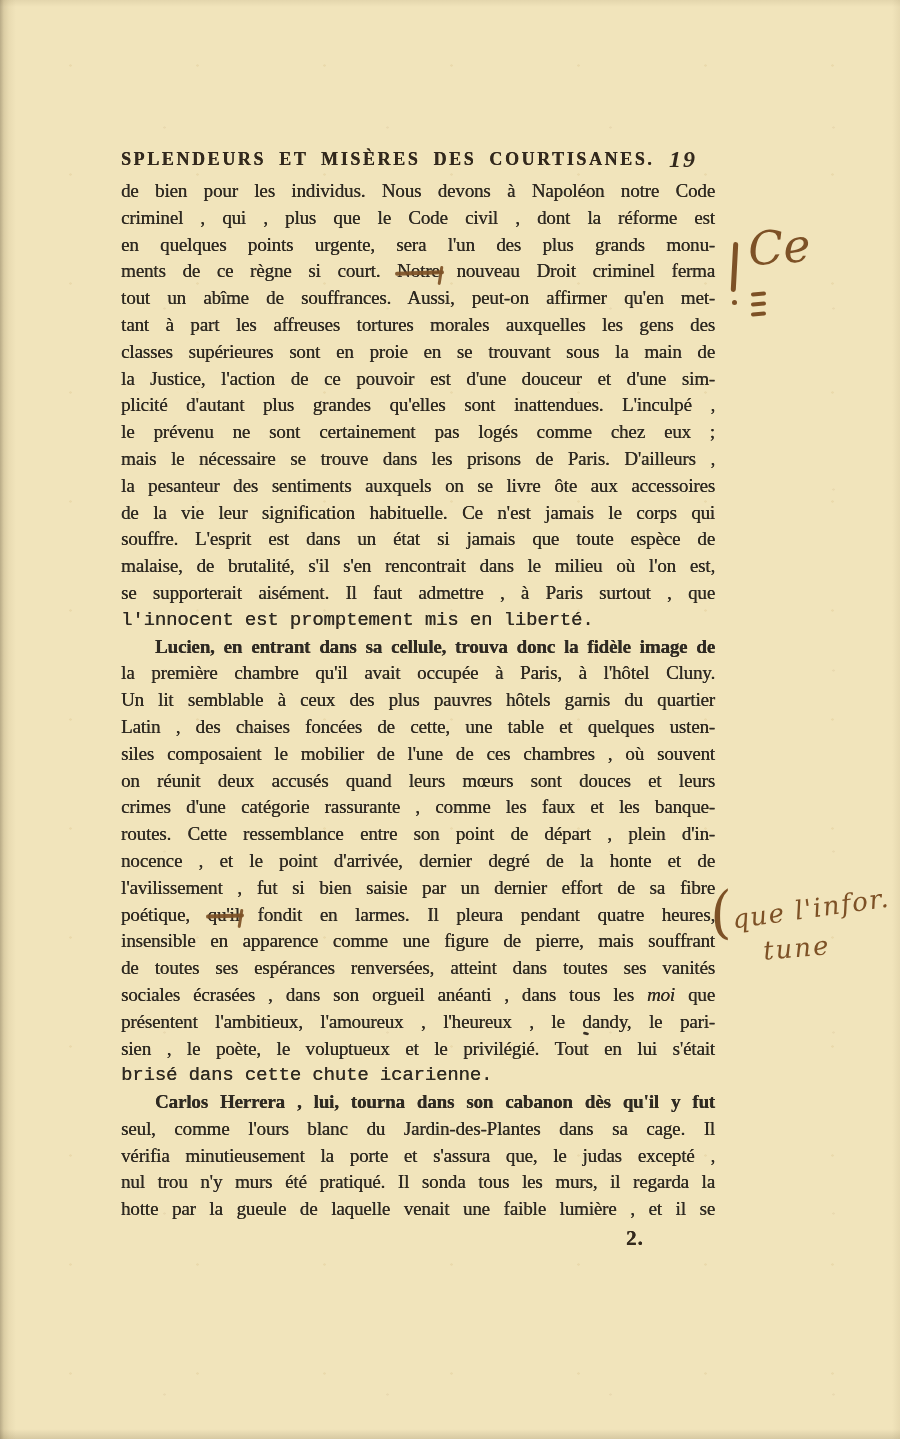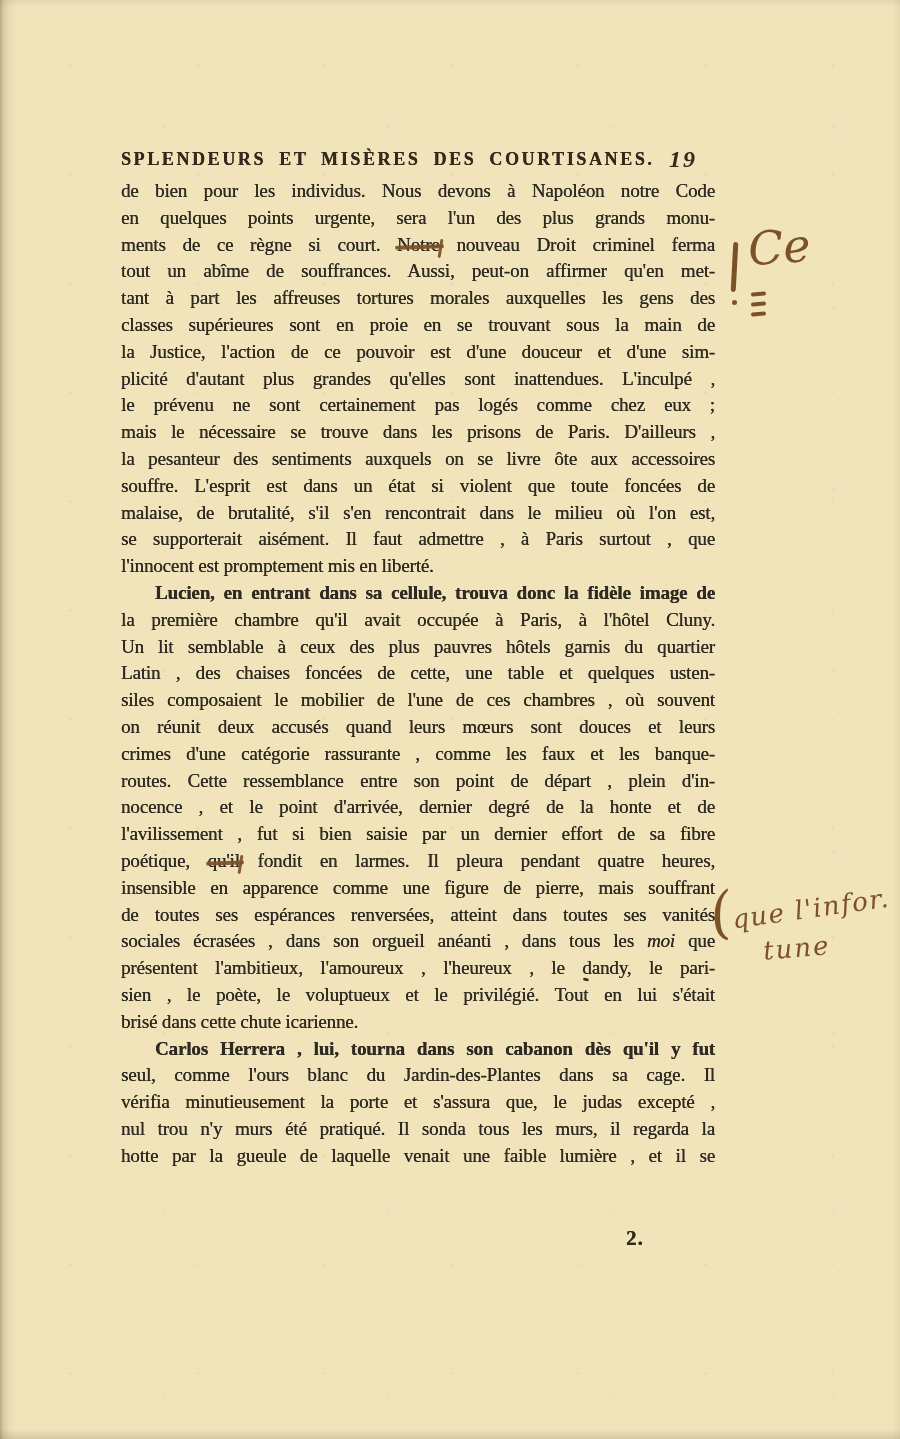--- a/index.html
+++ b/index.html
@@ -40,21 +40,21 @@
     font-size:19px;line-height:26.8px;
     letter-spacing:-0.15px;
     text-shadow:0.25px 0 0 currentColor;
   }
   .line{
     text-align:justify;
     text-align-last:justify;
     white-space:normal;
   }
   .line.indent{text-indent:34px;font-weight:bold;}
-  .line.lastline{text-align-last:left;}
+  .line.lastline{text-align-last:left;font-family:Liberation Mono, monospace;}
   .ital{font-style:italic;margin-top:24px;}
   .strike{position:relative;}
   .strike::after{
     content:"";position:absolute;left:-2px;right:-4px;top:52%;height:3.6px;
     background:#7d5126;border-radius:2px;transform:rotate(-2deg);opacity:0.92;
   }
   .strike::before{
     content:"";position:absolute;right:-3px;top:26%;width:3.4px;height:19px;
     background:#7d5126;border-radius:2px;transform:rotate(9deg);opacity:0.92;
   }
@@ -108,31 +108,33 @@
 
 <div class="sheet">
 
   <div class="running-head">
     <div class="head-title">SPLENDEURS ET MISÈRES DES COURTISANES.</div>
     <div class="head-folio">19</div>
   </div>
 
   <div class="text-block">
       <div class="line">de bien pour les individus. Nous devons à Napoléon notre Code</div>
+      <div class="line">criminel , qui , plus que le Code civil , dont la réforme est</div>
       <div class="line">en quelques points urgente, sera l'un des plus grands monu-</div>
       <div class="line">ments de ce règne si court. <span class="strike">Notre</span> nouveau Droit criminel ferma</div>
       <div class="line">tout un abîme de souffrances. Aussi, peut-on affirmer qu'en met-</div>
       <div class="line">tant à part les affreuses tortures morales auxquelles les gens des</div>
       <div class="line">classes supérieures sont en proie en se trouvant sous la main de</div>
       <div class="line">la Justice, l'action de ce pouvoir est d'une douceur et d'une sim-</div>
       <div class="line">plicité d'autant plus grandes qu'elles sont inattendues. L'inculpé ,</div>
       <div class="line">le prévenu ne sont certainement pas logés comme chez eux ;</div>
       <div class="line">mais le nécessaire se trouve dans les prisons de Paris. D'ailleurs ,</div>
       <div class="line">la pesanteur des sentiments auxquels on se livre ôte aux accessoires</div>
-      <div class="line">souffre. L'esprit est dans un état si violent que toute foncées de</div>
+      <div class="line">de la vie leur signification habituelle. Ce n'est jamais le corps qui</div>
+      <div class="line">souffre. L'esprit est dans un état si jamais que toute espèce de</div>
       <div class="line">malaise, de brutalité, s'il s'en rencontrait dans le milieu où l'on est,</div>
       <div class="line">se supporterait aisément. Il faut admettre , à Paris surtout , que</div>
       <div class="line lastline">l'innocent est promptement mis en liberté.</div>
       <div class="line indent">Lucien, en entrant dans sa cellule, trouva donc la fidèle image de</div>
       <div class="line">la première chambre qu'il avait occupée à Paris, à l'hôtel Cluny.</div>
       <div class="line">Un lit semblable à ceux des plus pauvres hôtels garnis du quartier</div>
       <div class="line">Latin , des chaises foncées de cette, une table et quelques usten-</div>
       <div class="line">siles composaient le mobilier de l'une de ces chambres , où souvent</div>
       <div class="line">on réunit deux accusés quand leurs mœurs sont douces et leurs</div>
       <div class="line">crimes d'une catégorie rassurante , comme les faux et les banque-</div>

